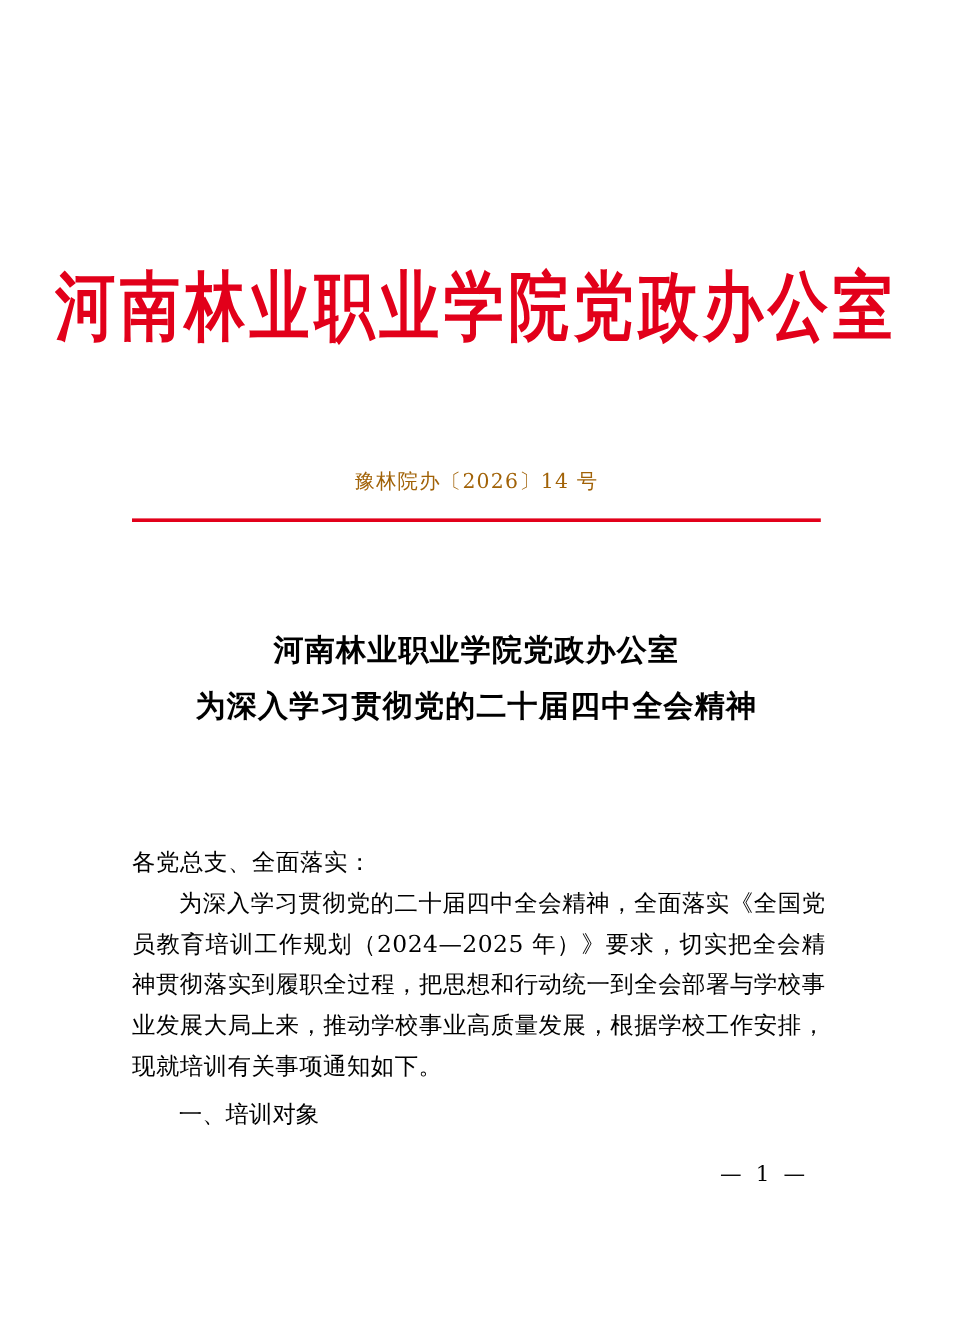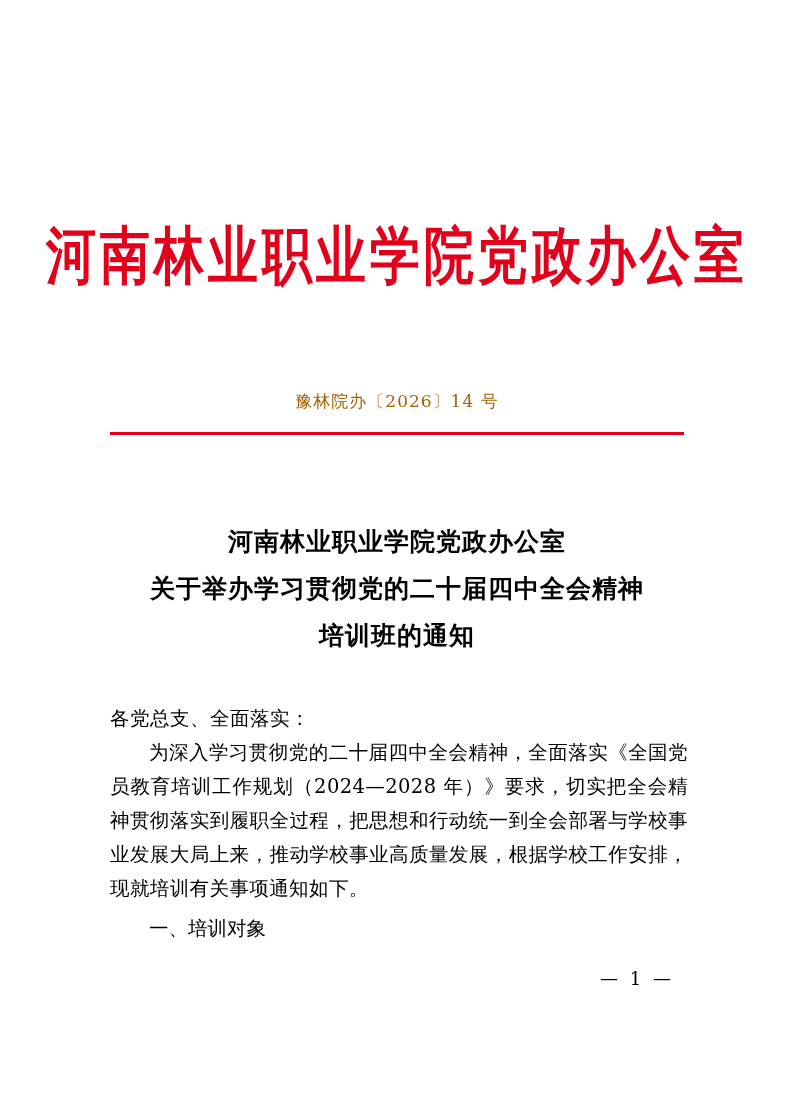--- a/index.html
+++ b/index.html
@@ -120,27 +120,26 @@
   <div class="doc-header">
     <div class="doc-header-title">河南林业职业学院党政办公室</div>
   </div>
 
   <div class="doc-number">豫林院办〔2026〕14 号</div>
 
   <div class="red-rule"></div>
 
   <div class="title-block">
     <div class="title-line">河南林业职业学院党政办公室</div>
-    <div class="title-line">关于举办学习贯彻党的二十届四中全会精神</div>
-    <div class="title-line">培训班的通知</div>
+    <div class="title-line">为深入学习贯彻党的二十届四中全会精神</div>
   </div>
 
   <div class="body-block">
     <div class="salutation">各党总支、全面落实：</div>
-    <div class="para">为深入学习贯彻党的二十届四中全会精神，全面落实《全国党员教育培训工作规划（2024—2028 年）》要求，切实把全会精神贯彻落实到履职全过程，把思想和行动统一到全会部署与学校事业发展大局上来，推动学校事业高质量发展，根据学校工作安排，现就培训有关事项通知如下。</div>
+    <div class="para">为深入学习贯彻党的二十届四中全会精神，全面落实《全国党员教育培训工作规划（2024—2025 年）》要求，切实把全会精神贯彻落实到履职全过程，把思想和行动统一到全会部署与学校事业发展大局上来，推动学校事业高质量发展，根据学校工作安排，现就培训有关事项通知如下。</div>
     <div class="section-heading">一、培训对象</div>
   </div>
 
   <div class="page-number">
     <span class="page-number-inner">— 1 —</span>
   </div>
 
 </div>
 
 </body></html>

